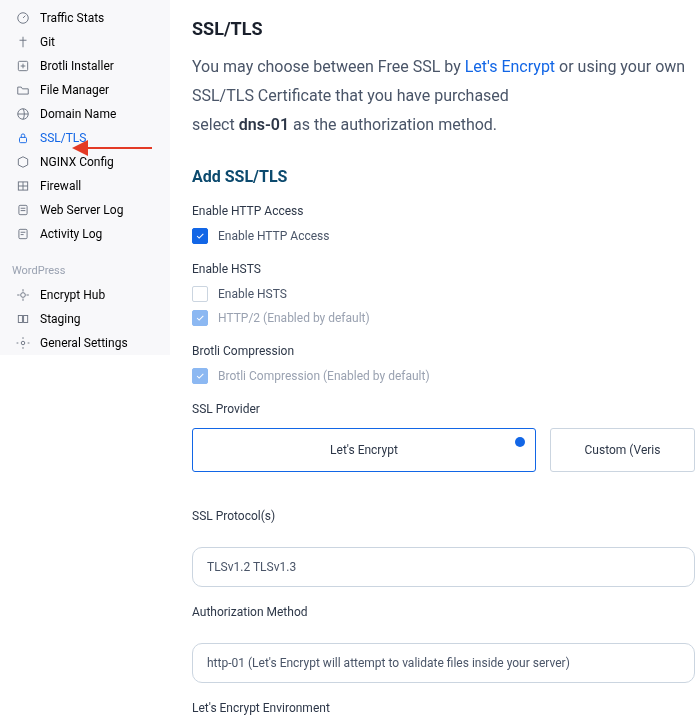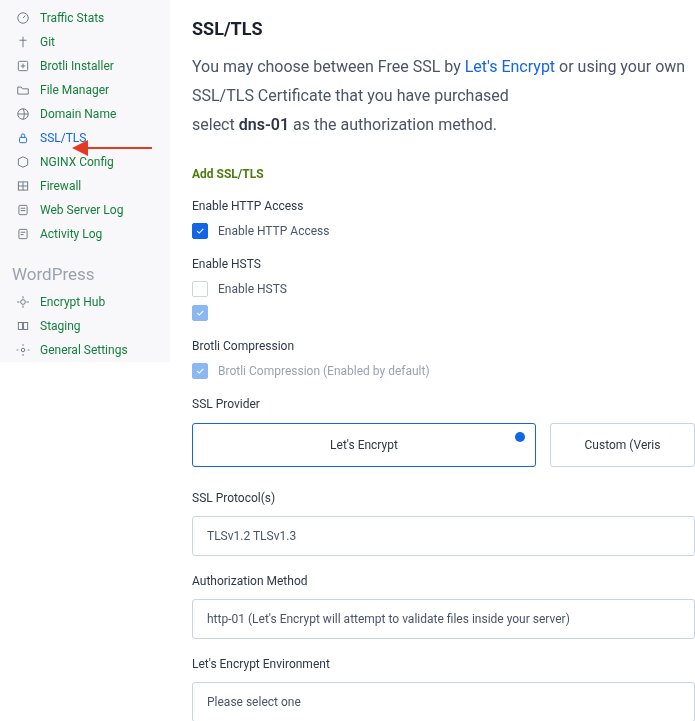--- a/index.html
+++ b/index.html
@@ -1,46 +1,46 @@
 <!DOCTYPE html>
 <html><head>
 <meta charset="utf-8">
 <style>
 * { box-sizing: border-box; margin: 0; padding: 0; }
 body { font-family: -apple-system, BlinkMacSystemFont, "Segoe UI", Roboto, sans-serif; background: #fff; color: #333; width: 695px; height: 721px; overflow: hidden; }
 .layout { display: flex; height: 100%; }
 .sidebar { width: 170px; background: #f8f8fa; padding-top: 6px; }
-.sidebar-item { display: flex; align-items: center; padding: 5px 12px 5px 16px; cursor: pointer; font-size: 12px; color: #15803d; }
+.sidebar-item { display: flex; align-items: center; padding: 5px 12px 5px 16px; cursor: pointer; font-size: 12px; color: #000000; }
 .sidebar-item.active { color: #1266e6; }
 .sidebar-item .icon { width: 14px; height: 14px; margin-right: 10px; display: inline-flex; align-items: center; justify-content: center; flex-shrink: 0; }
 .sidebar-item .icon svg { width: 14px; height: 14px; stroke: #6b7280; fill: none; stroke-width: 1.6; }
 .sidebar-item.active .icon svg { stroke: #1266e6; }
-.sidebar-group-label { font-size: 17px; color: #9aa2b1; padding: 18px 12px 6px 12px; }
+.sidebar-group-label { font-size: 11px; color: #9aa2b1; padding: 18px 12px 6px 12px; }
 .arrow-callout { position: absolute; left: 72px; top: 138px; width: 80px; height: 20px; }
 .arrow-line { position: absolute; left: 14px; top: 9px; width: 66px; height: 2px; background: #e33a25; }
 .arrow-head { position: absolute; left: 0; top: 2px; width: 0; height: 0; border-top: 8px solid transparent; border-bottom: 8px solid transparent; border-right: 16px solid #e33a25; }
 .main { flex: 1; padding: 18px 0 0 22px; overflow: hidden; }
 h1 { font-size: 18px; font-weight: 700; color: #1a202c; margin-bottom: 14px; }
 .intro { font-size: 16px; color: #4a5568; line-height: 1.8; margin-bottom: 28px; }
 .intro a { color: #1266e6; text-decoration: none; }
 .intro b { font-weight: 600; color: #2d3748; }
-h2 { font-size: 12px; font-weight: 700; color: #4d7c0f; margin-bottom: 10px; }
+h2 { font-size: 16px; font-weight: 700; color: #0c4a6e; margin-bottom: 10px; }
 .field-label { font-size: 12px; color: #2d3748; margin-bottom: 10px; margin-top: 18px; }
 .checkbox-row { display: flex; align-items: center; margin-bottom: 8px; }
 .cb { width: 16px; height: 16px; border: 1px solid #cbd5e0; border-radius: 2px; margin-right: 10px; display: inline-flex; align-items: center; justify-content: center; background: #fff; cursor: pointer; }
 .cb.checked { background: #1266e6; border-color: #1266e6; }
 .cb.checked.disabled { background: #8cb8f2; border-color: #8cb8f2; }
 .cb svg { width: 10px; height: 10px; stroke: #fff; stroke-width: 2.5; fill: none; }
 .cb-label { font-size: 12px; color: #4a5568; }
 .cb-label.muted { color: #9aa2b1; }
 .provider-row { display: flex; gap: 14px; margin-top: 12px; }
 .provider-card { flex: 0 0 344px; border: 1px solid #1266e6; border-radius: 3px; padding: 14px 10px; text-align: center; font-size: 12px; color: #2d3748; position: relative; cursor: pointer; }
 .provider-card.alt { border-color: #cbd5e0; flex: 1; }
 .provider-dot { width: 10px; height: 10px; border-radius: 50%; background: #1266e6; position: absolute; right: 10px; top: 8px; }
-.select { border: 1px solid #cbd5e0; border-radius: 3px; padding: 12px 14px; font-size: 12px; color: #4a5568; margin-top: 11px; cursor: pointer; background: #fff; }
+.select { border: 1px solid #cbd5e0; border-radius: 10px; padding: 12px 14px; font-size: 12px; color: #4a5568; margin-top: 24px; cursor: pointer; background: #fff; }
 .sidebar-wrap { position: relative; }
 </style>
 </head>
 <body>
 
 <div class="layout">
   <div class="sidebar-wrap">
   <div class="sidebar">
     <div class="sidebar-item">
           <span class="icon">
@@ -189,20 +189,21 @@
       <div class="cb"></div>
       <span class="cb-label">Enable HSTS</span>
     </div>
 
     <div class="checkbox-row">
       <div class="cb checked disabled">
           <svg viewBox="0 0 24 24">
             <path d="M5 12l5 5L20 7"></path>
           </svg>
         </div>
+      <span class="cb-label muted">HTTP/2 (Enabled by default)</span>
     </div>
 
     <div class="field-label">Brotli Compression</div>
     <div class="checkbox-row">
       <div class="cb checked disabled">
           <svg viewBox="0 0 24 24">
             <path d="M5 12l5 5L20 7"></path>
           </svg>
         </div>
       <span class="cb-label muted">Brotli Compression (Enabled by default)</span>
@@ -212,21 +213,21 @@
     <div class="provider-row">
       <div class="provider-card">
         <span>Let's Encrypt</span>
         <div class="provider-dot"></div>
       </div>
       <div class="provider-card alt">
         <span>Custom (Veris</span>
       </div>
     </div>
 
-    <div class="field-label" style="margin-top:24px">SSL Protocol(s)</div>
+    <div class="field-label" style="margin-top:37px">SSL Protocol(s)</div>
     <div class="select"><span>TLSv1.2 TLSv1.3</span></div>
 
     <div class="field-label">Authorization Method</div>
     <div class="select"><span>http-01 (Let's Encrypt will attempt to validate files inside your server)</span></div>
 
     <div class="field-label">Let's Encrypt Environment</div>
     <div class="select"><span>Please select one</span></div>
 
   </div>
 </div>

